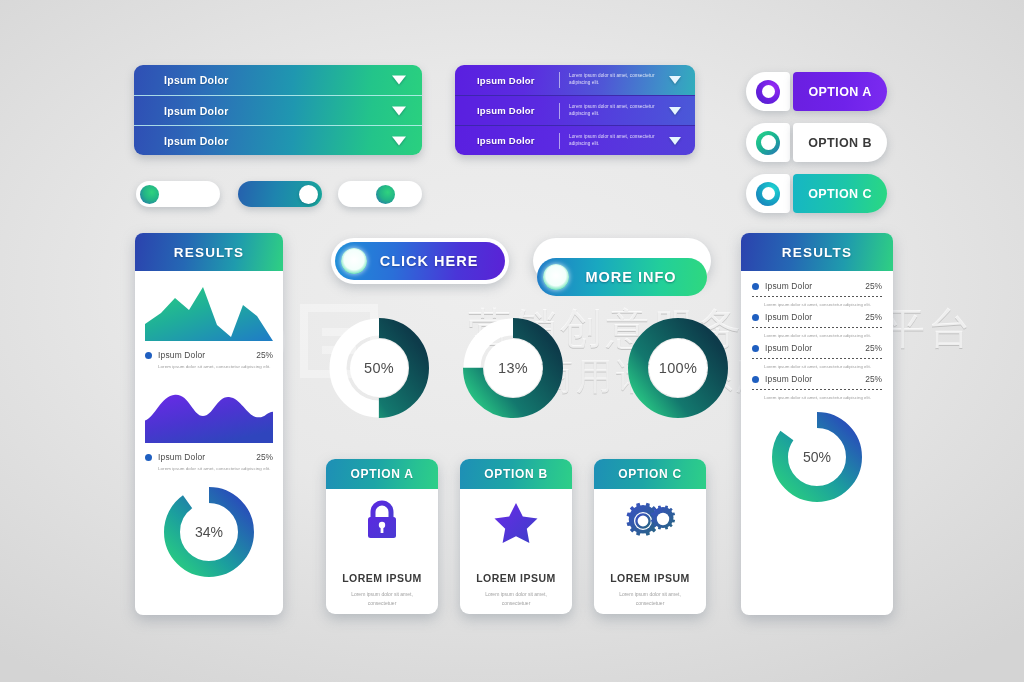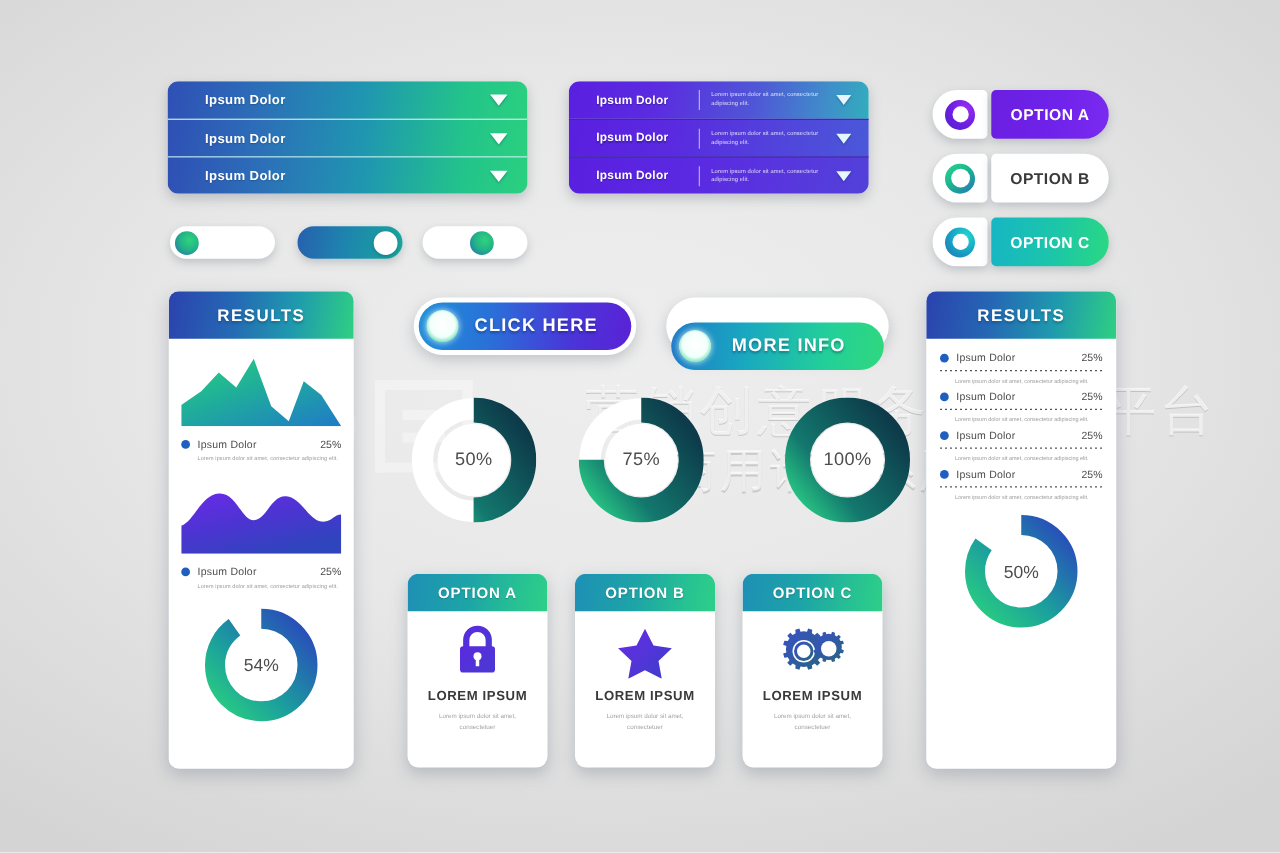--- a/index.html
+++ b/index.html
@@ -238,21 +238,21 @@
   #card-c { left: 594px; top: 459px; }
   .card-head {
     height: 30px; display: flex; align-items: center; justify-content: center;
     background: linear-gradient(100deg, #1e8fb6 0%, #1da5a6 45%, #27c193 78%, #2ecf88 100%);
     color: #ffffff; font-size: 12px; font-weight: bold; letter-spacing: .7px;
     text-shadow: 0 1px 1px rgba(0,50,60,.3);
   }
   .card-icon { height: 56px; display: flex; align-items: center; justify-content: center; margin-top: 4px; }
   .card-title {
     text-align: center; font-size: 10.5px; font-weight: bold;
-    color: #3a3a3a; letter-spacing: .5px; margin-top: 2px;
+    color: #3a3a3a; letter-spacing: .5px; margin-top: 23px;
   }
   .card-sub {
     text-align: center; font-size: 5px; color: #a2a2a2;
     line-height: 1.7; margin-top: 6px; padding: 0 12px;
   }
 </style>
 </head>
 <body>
 
 <svg class="wm wm-logo" viewBox="0 0 260 110">
@@ -391,21 +391,21 @@
           <linearGradient id="dg90" x1="0" y1="0" x2="1" y2="1">
             <stop offset="0%" stop-color="#2ad07f"></stop>
             <stop offset="40%" stop-color="#1b9e9e"></stop>
             <stop offset="100%" stop-color="#2a44bd"></stop>
           </linearGradient>
         </defs>
         <circle cx="46" cy="46" r="37" fill="none" stroke="#ffffff" stroke-width="18"></circle>
         <circle cx="46" cy="46" r="37" fill="none" stroke="url(#dg90)" stroke-width="16" stroke-dasharray="209.3 23.3" stroke-dashoffset="0" transform="rotate(-90 46 46)"></circle>
         <circle cx="46" cy="46" r="28" fill="#ffffff"></circle>
       </svg>
-      <div style="position:absolute;inset:0;display:flex;align-items:center;justify-content:center;font-size:14px;color:#4d4d4d">54%</div>
+      <div style="position:absolute;inset:0;display:flex;align-items:center;justify-content:center;font-size:14px;color:#4d4d4d">34%</div>
     </div>
   </div>
 </div>
 
 <div class="panel" id="panel-right">
   <div class="panel-head">RESULTS</div>
   <div class="rlist">
     <div class="ritem">
       <div class="rrow">
         <span class="rdot"></span>
@@ -498,21 +498,21 @@
       <linearGradient id="mg2" x1="0" y1="0" x2="0.8" y2="1">
         <stop offset="0%" stop-color="#2bcf86"></stop>
         <stop offset="35%" stop-color="#13786e"></stop>
         <stop offset="100%" stop-color="#0d3b4a"></stop>
       </linearGradient>
     </defs>
     <circle cx="50" cy="50" r="41" fill="none" stroke="#ffffff" stroke-width="17"></circle>
     <circle cx="50" cy="50" r="40" fill="none" stroke="url(#mg2)" stroke-width="20" stroke-dasharray="188.4 62.8" transform="rotate(-90 50 50)"></circle>
     <circle cx="50" cy="50" r="29" fill="#ffffff"></circle>
   </svg>
-  <div class="pctlbl">75%</div>
+  <div class="pctlbl">13%</div>
 </div>
 
 <div class="mdonut" id="md-3">
   <svg viewBox="0 0 100 100" width="100" height="100">
     <defs>
       <linearGradient id="mg3" x1="0" y1="0" x2="0.8" y2="1">
         <stop offset="0%" stop-color="#2bcf86"></stop>
         <stop offset="35%" stop-color="#13786e"></stop>
         <stop offset="100%" stop-color="#0d3b4a"></stop>
       </linearGradient>

